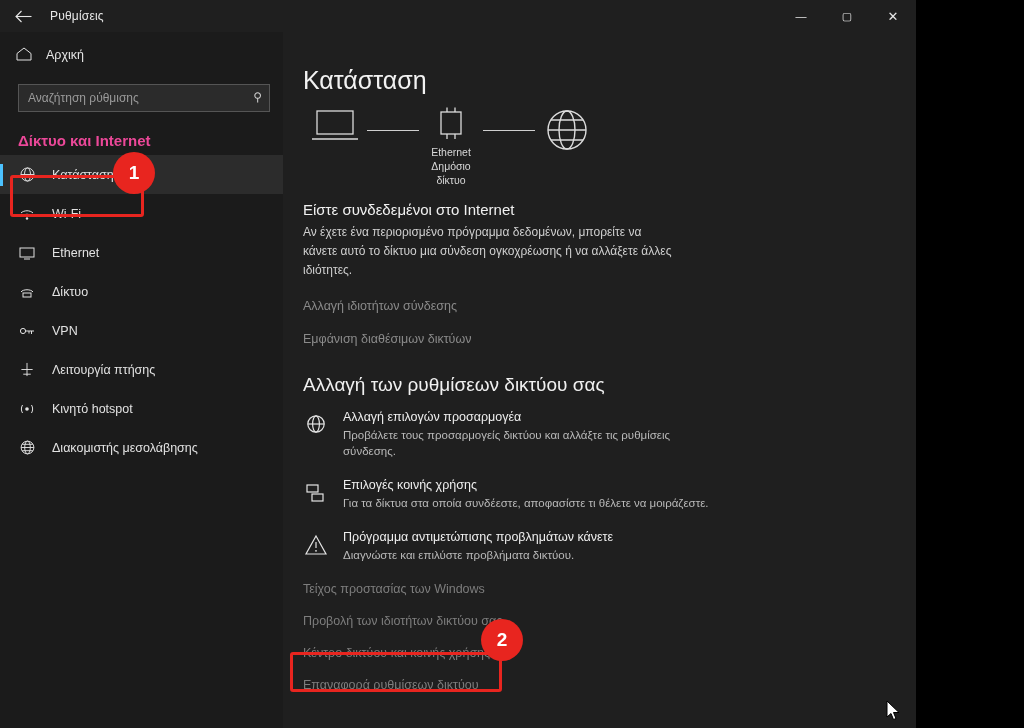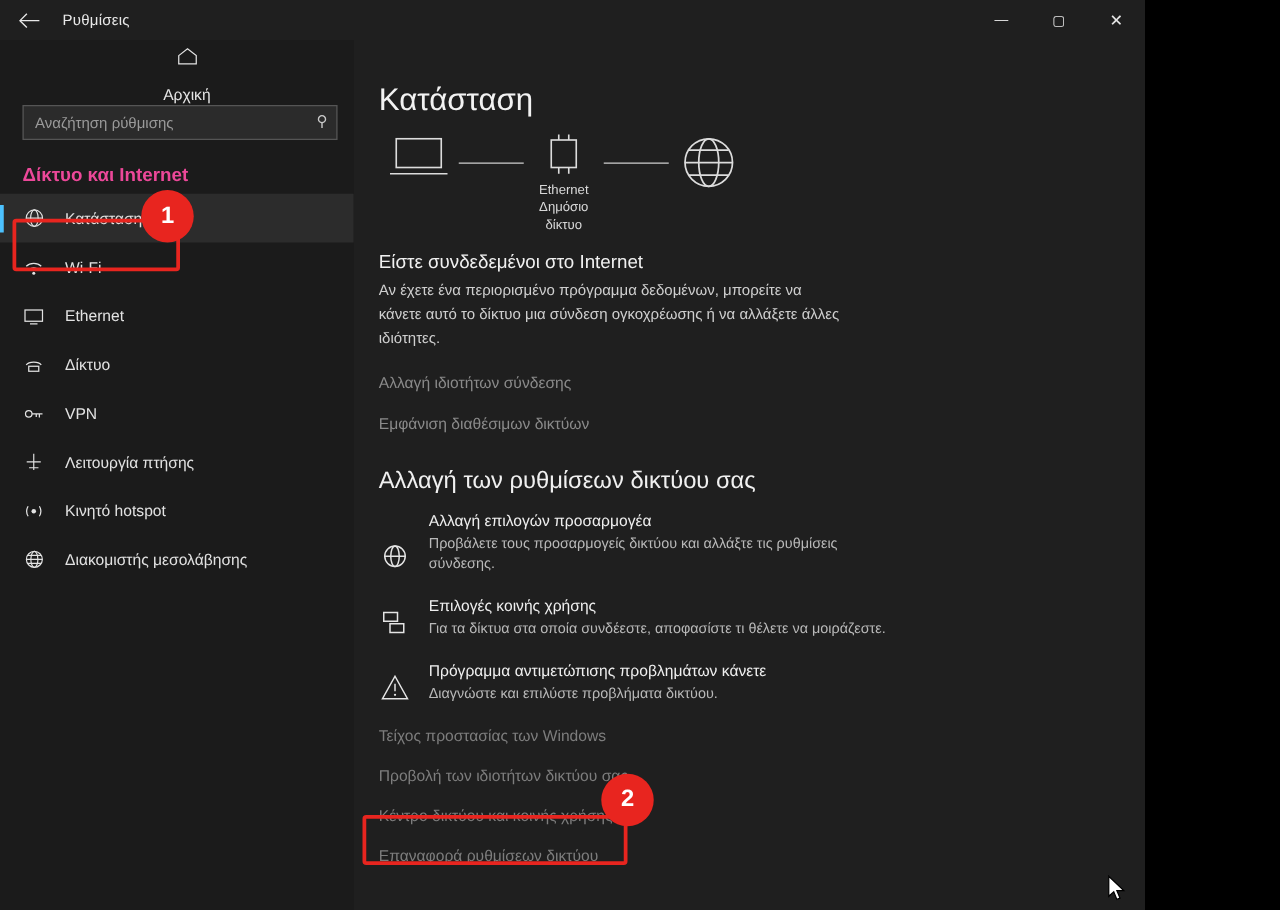--- a/index.html
+++ b/index.html
@@ -63,21 +63,20 @@
     position: relative;
   }
   .home-row {
     display: flex;
     align-items: center;
     height: 34px;
     padding-left: 16px;
     color: #e6e6e6;
     font-size: 12.5px;
     gap: 14px;
-    flex-direction: column;
   }
   .search-wrap {
     margin: 12px 13px 8px 18px;
     position: relative;
   }
   .search-input {
     width: 252px;
     height: 28px;
     background: #2b2b2b;
     border: 1px solid #555;
@@ -187,21 +186,21 @@
     margin-top: 19px;
     display: block;
   }
   .sub-head {
     color: #f0f0f0;
     font-size: 19px;
     margin: 28px 0 14px 0;
   }
   .setting-row {
     display: flex;
-    align-items: flex-end;
+    align-items: flex-start;
     gap: 14px;
     margin-bottom: 19px;
     max-width: 420px;
   }
   .setting-ico {
     width: 26px; height: 26px;
     display: flex; align-items: center; justify-content: center;
     color: #e4e4e4;
     margin-top: 2px;
     flex: 0 0 26px;

